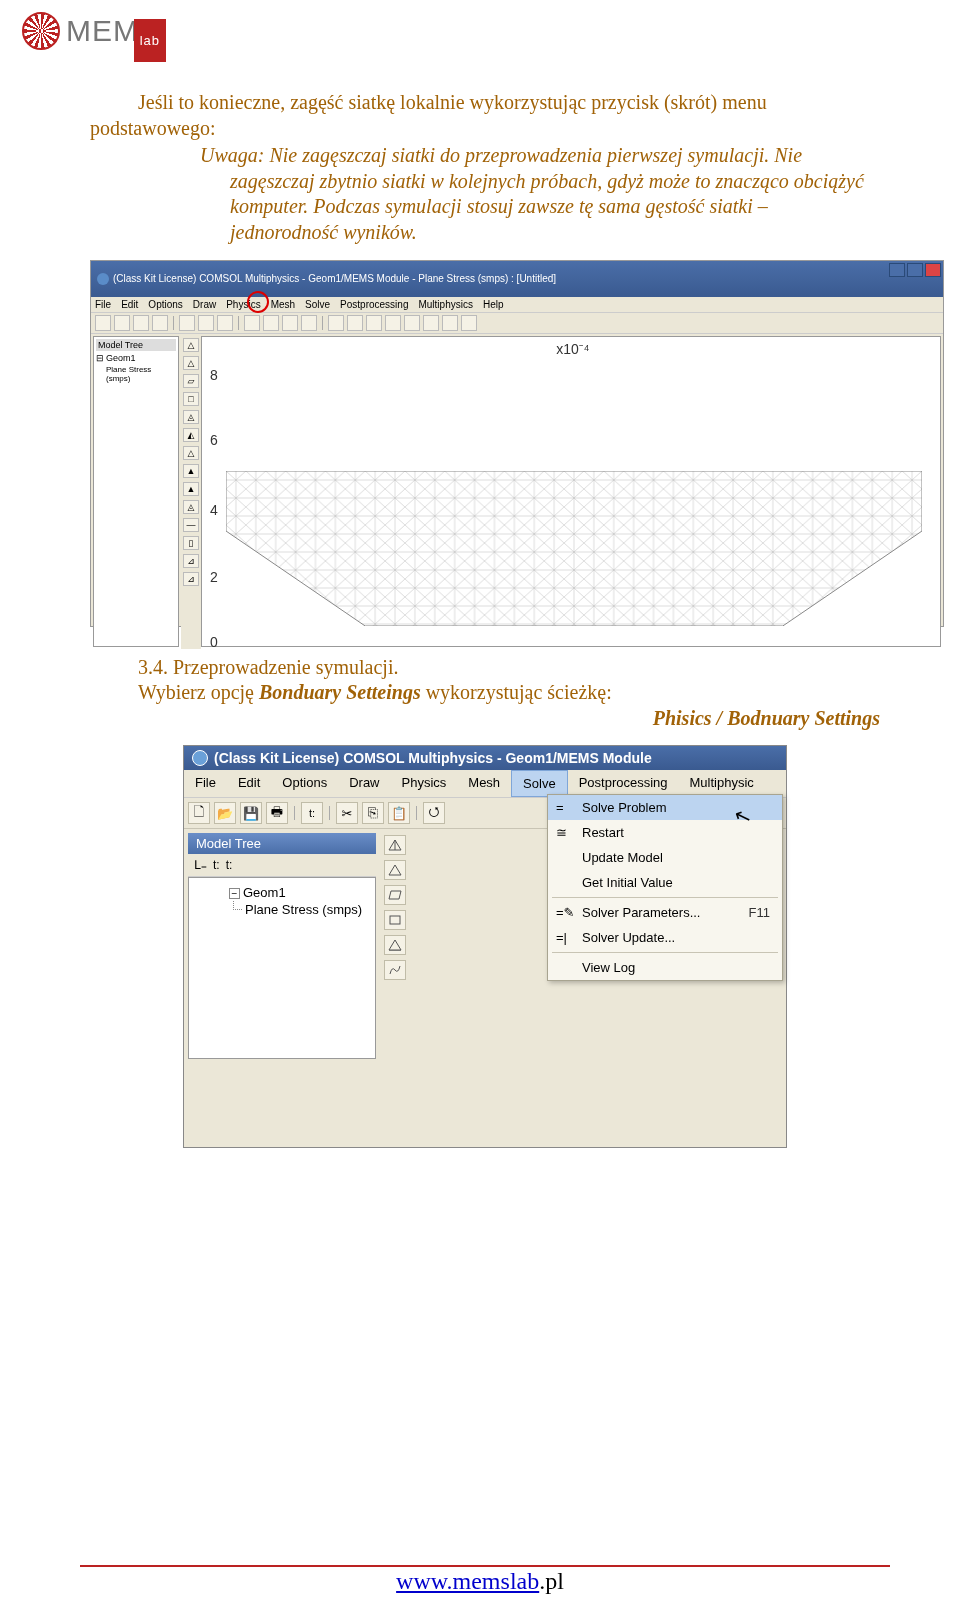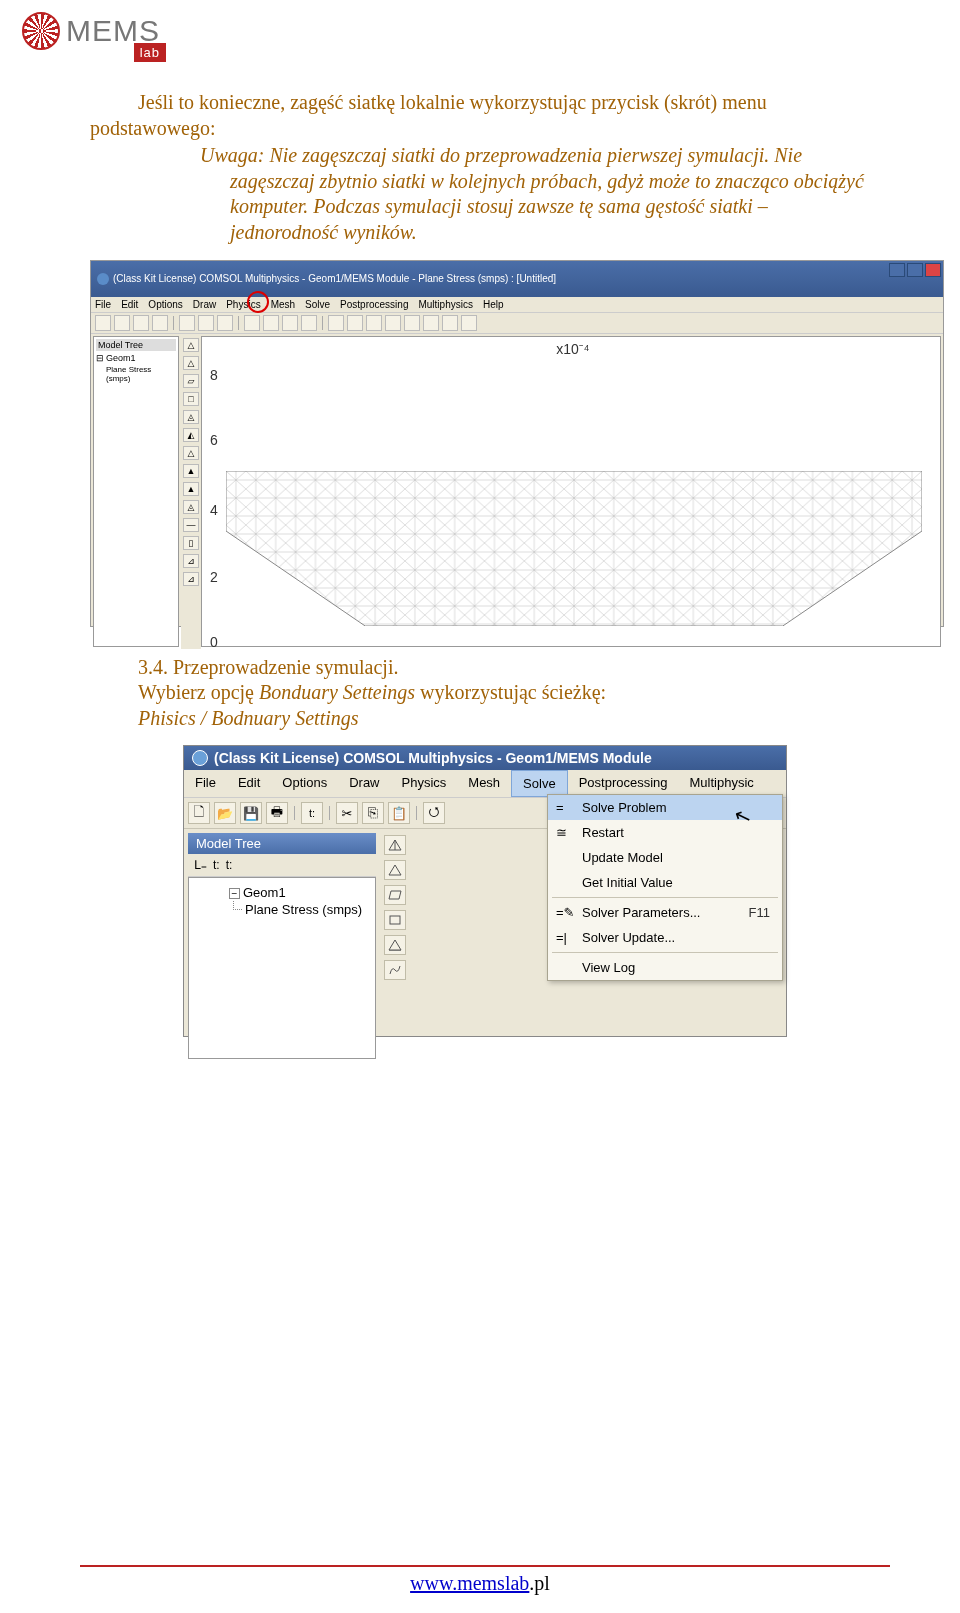--- a/index.html
+++ b/index.html
@@ -35,26 +35,26 @@
     letter-spacing: 1px;
     position: relative;
   }
   .logo-lab {
     position: absolute;
     right: -6px;
     bottom: -14px;
     background: #b22;
     color: #fff;
     font-size: 13px;
-    padding: 2px 6px;
+    padding: 14px 6px;
   }
   .body-text { font-size: 20px; color: #a16207; line-height: 1.28; }
   .indent { text-indent: 48px; }
   .italic { font-style: italic; }
-  .bold-italic { font-style: italic; font-weight: normal; }
+  .bold-italic { font-style: italic; font-weight: bold; text-align: right; }
   .screenshot1 {
     margin: 14px 0 12px 0;
     width: 854px;
     height: 367px;
     border: 1px solid #999;
     background: #ebe7d7;
     position: relative;
     font-family: Tahoma, Arial, sans-serif;
     font-size: 10px;
     color: #000;
@@ -81,21 +81,21 @@
   .s1-sidebar { width: 20px; background: #ebe7d7; padding: 4px 2px; display: flex; flex-direction: column; gap: 4px; align-items: center; }
   .side-btn { width: 16px; height: 14px; border: 1px solid #bbb; background: #f5f2e6; font-size: 9px; text-align: center; line-height: 12px; }
   .s1-canvas { flex: 1; background: #fff; margin: 2px 2px 2px 0; border: 1px solid #999; position: relative; }
   .axis-label { position: absolute; font-size: 14px; color: #333; }
   .mesh-shape { position: absolute; left: 24px; right: 18px; bottom: 20px; height: 155px; }
   .mesh-shape svg { width: 100%; height: 100%; }
 
   .screenshot2 {
     margin: 14px auto 0 auto;
     width: 604px;
-    height: 292px;
+    height: 403px;
     border: 1px solid #888;
     background: #ebe7d7;
     font-family: Tahoma, Arial, sans-serif;
     font-size: 14px;
     position: relative;
   }
   .s2-title {
     background: linear-gradient(#4a6ea8, #3a5a90);
     color: #fff;
     padding: 4px 8px;
@@ -146,21 +146,21 @@
   .dd-icon { position: absolute; left: 8px; top: 5px; width: 16px; height: 14px; }
   .dd-kb { position: absolute; right: 12px; top: 5px; color: #333; }
   .cursor { position: absolute; left: 550px; top: 58px; font-size: 20px; transform: rotate(-20deg); color:#000; }
 
   .footer-line { position: absolute; left: 80px; right: 70px; bottom: 46px; height: 2px; background: #b22; }
   .footer-text {
     position: absolute;
     bottom: 18px;
     left: 0; right: 0;
     text-align: center;
-    font-size: 20px;
+    font-size: 24px;
     font-family: "Times New Roman", serif;
   }
   .footer-text a { color: #00c; text-decoration: underline; }
   .footer-text .pl { color: #000; }
 </style>
 </head>
 <body>
 
 <div class="logo">
   <div class="logo-circle"></div>

